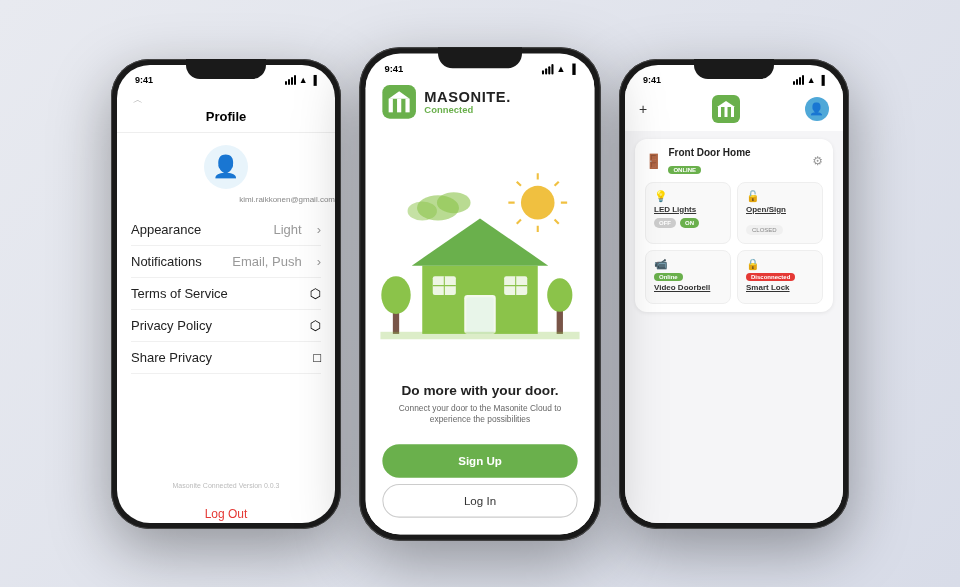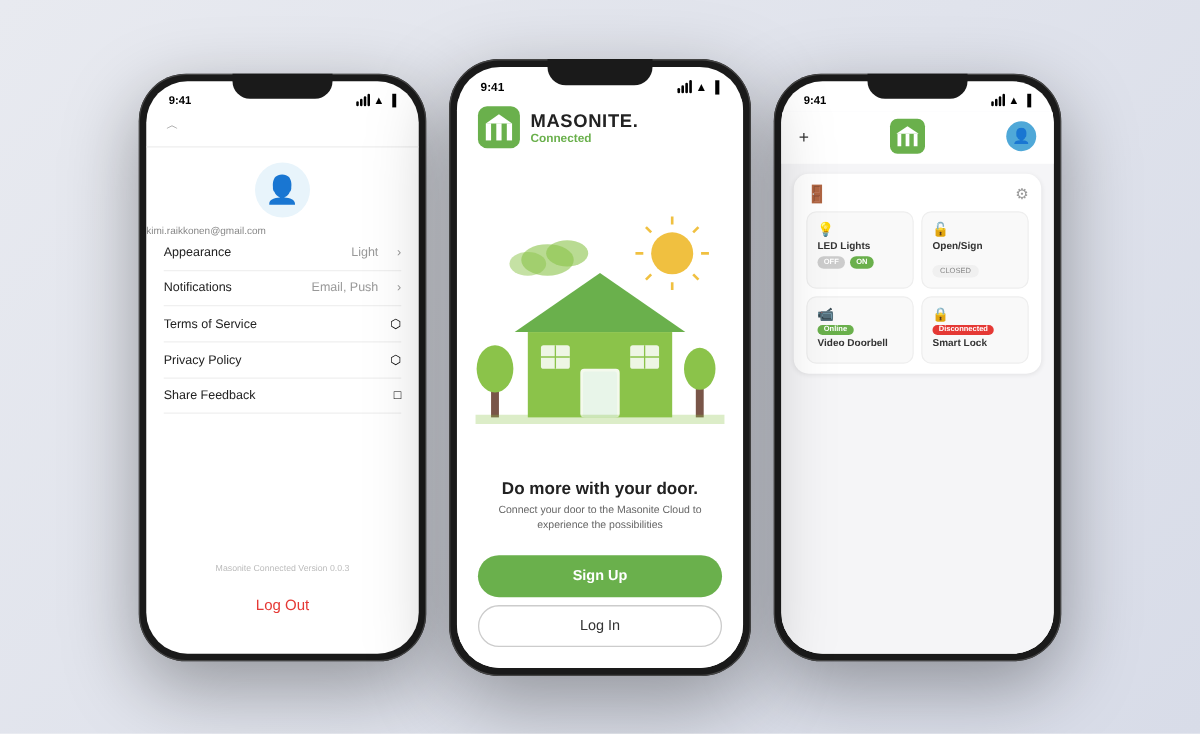--- a/index.html
+++ b/index.html
@@ -106,52 +106,53 @@
       color: #4fa8d8;
     }
     .profile-name {
       text-align: center;
       font-size: 12px;
       font-weight: 700;
       color: #000;
       margin-bottom: 2px;
     }
     .profile-email {
-      text-align: left;
+      text-align: right;
       font-size: 8px;
       color: #888;
+      margin-bottom: 10px;
     }
     .settings-list {
       flex: 1;
       padding: 0 14px;
     }
     .settings-item {
       display: flex;
       justify-content: space-between;
       align-items: flex-end;
       padding: 8px 0;
       border-bottom: 1px solid #f0f0f0;
-      font-size: 10px;
+      font-size: 13px;
     }
     .settings-item-label { color: #222; }
     .settings-item-right {
       display: flex;
       align-items: center;
       gap: 15px;
       color: #999;
     }
     .version-text {
       text-align: center;
       font-size: 7px;
       color: #bbb;
       padding: 8px 0;
     }
     .logout-btn {
       text-align: center;
-      padding: 10px 0 32px;
+      padding: 10px 0 2px;
       font-size: 12px;
       font-weight: 500;
       color: #e53935;
     }
 
     
     .phone2-content {
       flex: 1;
       display: flex;
       flex-direction: column;
@@ -317,21 +318,21 @@
       grid-template-columns: 1fr 1fr;
       gap: 6px;
     }
     .feature-card {
       background: #f9f9f9;
       border-radius: 8px;
       padding: 7px 8px;
       border: 1px solid #eee;
     }
     .feature-icon { font-size: 11px; margin-bottom: 2px; }
-    .feature-name { font-size: 8px; font-weight: 600; color: #333; margin-bottom: 4px; }
+    .feature-name { font-size: 8px; font-weight: 600; color: #333; margin-bottom: 4px; text-decoration: underline; }
     .toggle-row {
       display: flex;
       align-items: center;
       gap: 4px;
     }
     .toggle-off {
       background: #ccc;
       border-radius: 8px;
       padding: 2px 5px;
       font-size: 6px;
@@ -395,20 +396,21 @@
           <div class="signal-bar" style="height:8px"></div>
           <div class="signal-bar" style="height:10px"></div>
         </div>
         <span>▲</span>
         <span>▐</span>
       </div>
     </div>
     <div class="phone1-content">
       <div class="profile-header">
         <div class="back-chevron">︿</div>
+        <div class="profile-title">Profile</div>
       </div>
       <div class="avatar-container">
         <div class="avatar-circle">
           <span class="avatar-person">👤</span>
         </div>
       </div>
       <div class="profile-email">kimi.raikkonen@gmail.com</div>
       <div class="settings-list">
         <div class="settings-item">
           <span class="settings-item-label">Appearance</span>
@@ -426,21 +428,21 @@
         </div>
         <div class="settings-item">
           <span class="settings-item-label">Terms of Service</span>
           <span class="ext-icon">⬡</span>
         </div>
         <div class="settings-item">
           <span class="settings-item-label">Privacy Policy</span>
           <span class="ext-icon">⬡</span>
         </div>
         <div class="settings-item">
-          <span class="settings-item-label">Share Feedback</span>
+          <span class="settings-item-label">Share Privacy</span>
           <span class="ext-icon">□</span>
         </div>
       </div>
       <div class="version-text">Masonite Connected Version 0.0.3</div>
       <div class="logout-btn">Log Out</div>
     </div>
   </div>
 </div>
 
 <div class="phone phone-middle">
@@ -556,20 +558,24 @@
           </svg>
         </div>
         <div class="dash-profile-icon">
           <span>👤</span>
         </div>
       </div>
       <div class="door-card">
         <div class="door-card-header">
           <div class="door-info">
             <span class="door-icon-box">🚪</span>
+            <div>
+              <div class="door-name">Front Door Home</div>
+              <span class="online-badge">ONLINE</span>
+            </div>
           </div>
           <span class="gear-icon">⚙</span>
         </div>
         <div class="features-grid">
 
           <div class="feature-card">
             <div class="feature-icon feature-icon-light">💡</div>
             <div class="feature-name">LED Lights</div>
             <div class="toggle-row">
               <span class="toggle-off">OFF</span>

